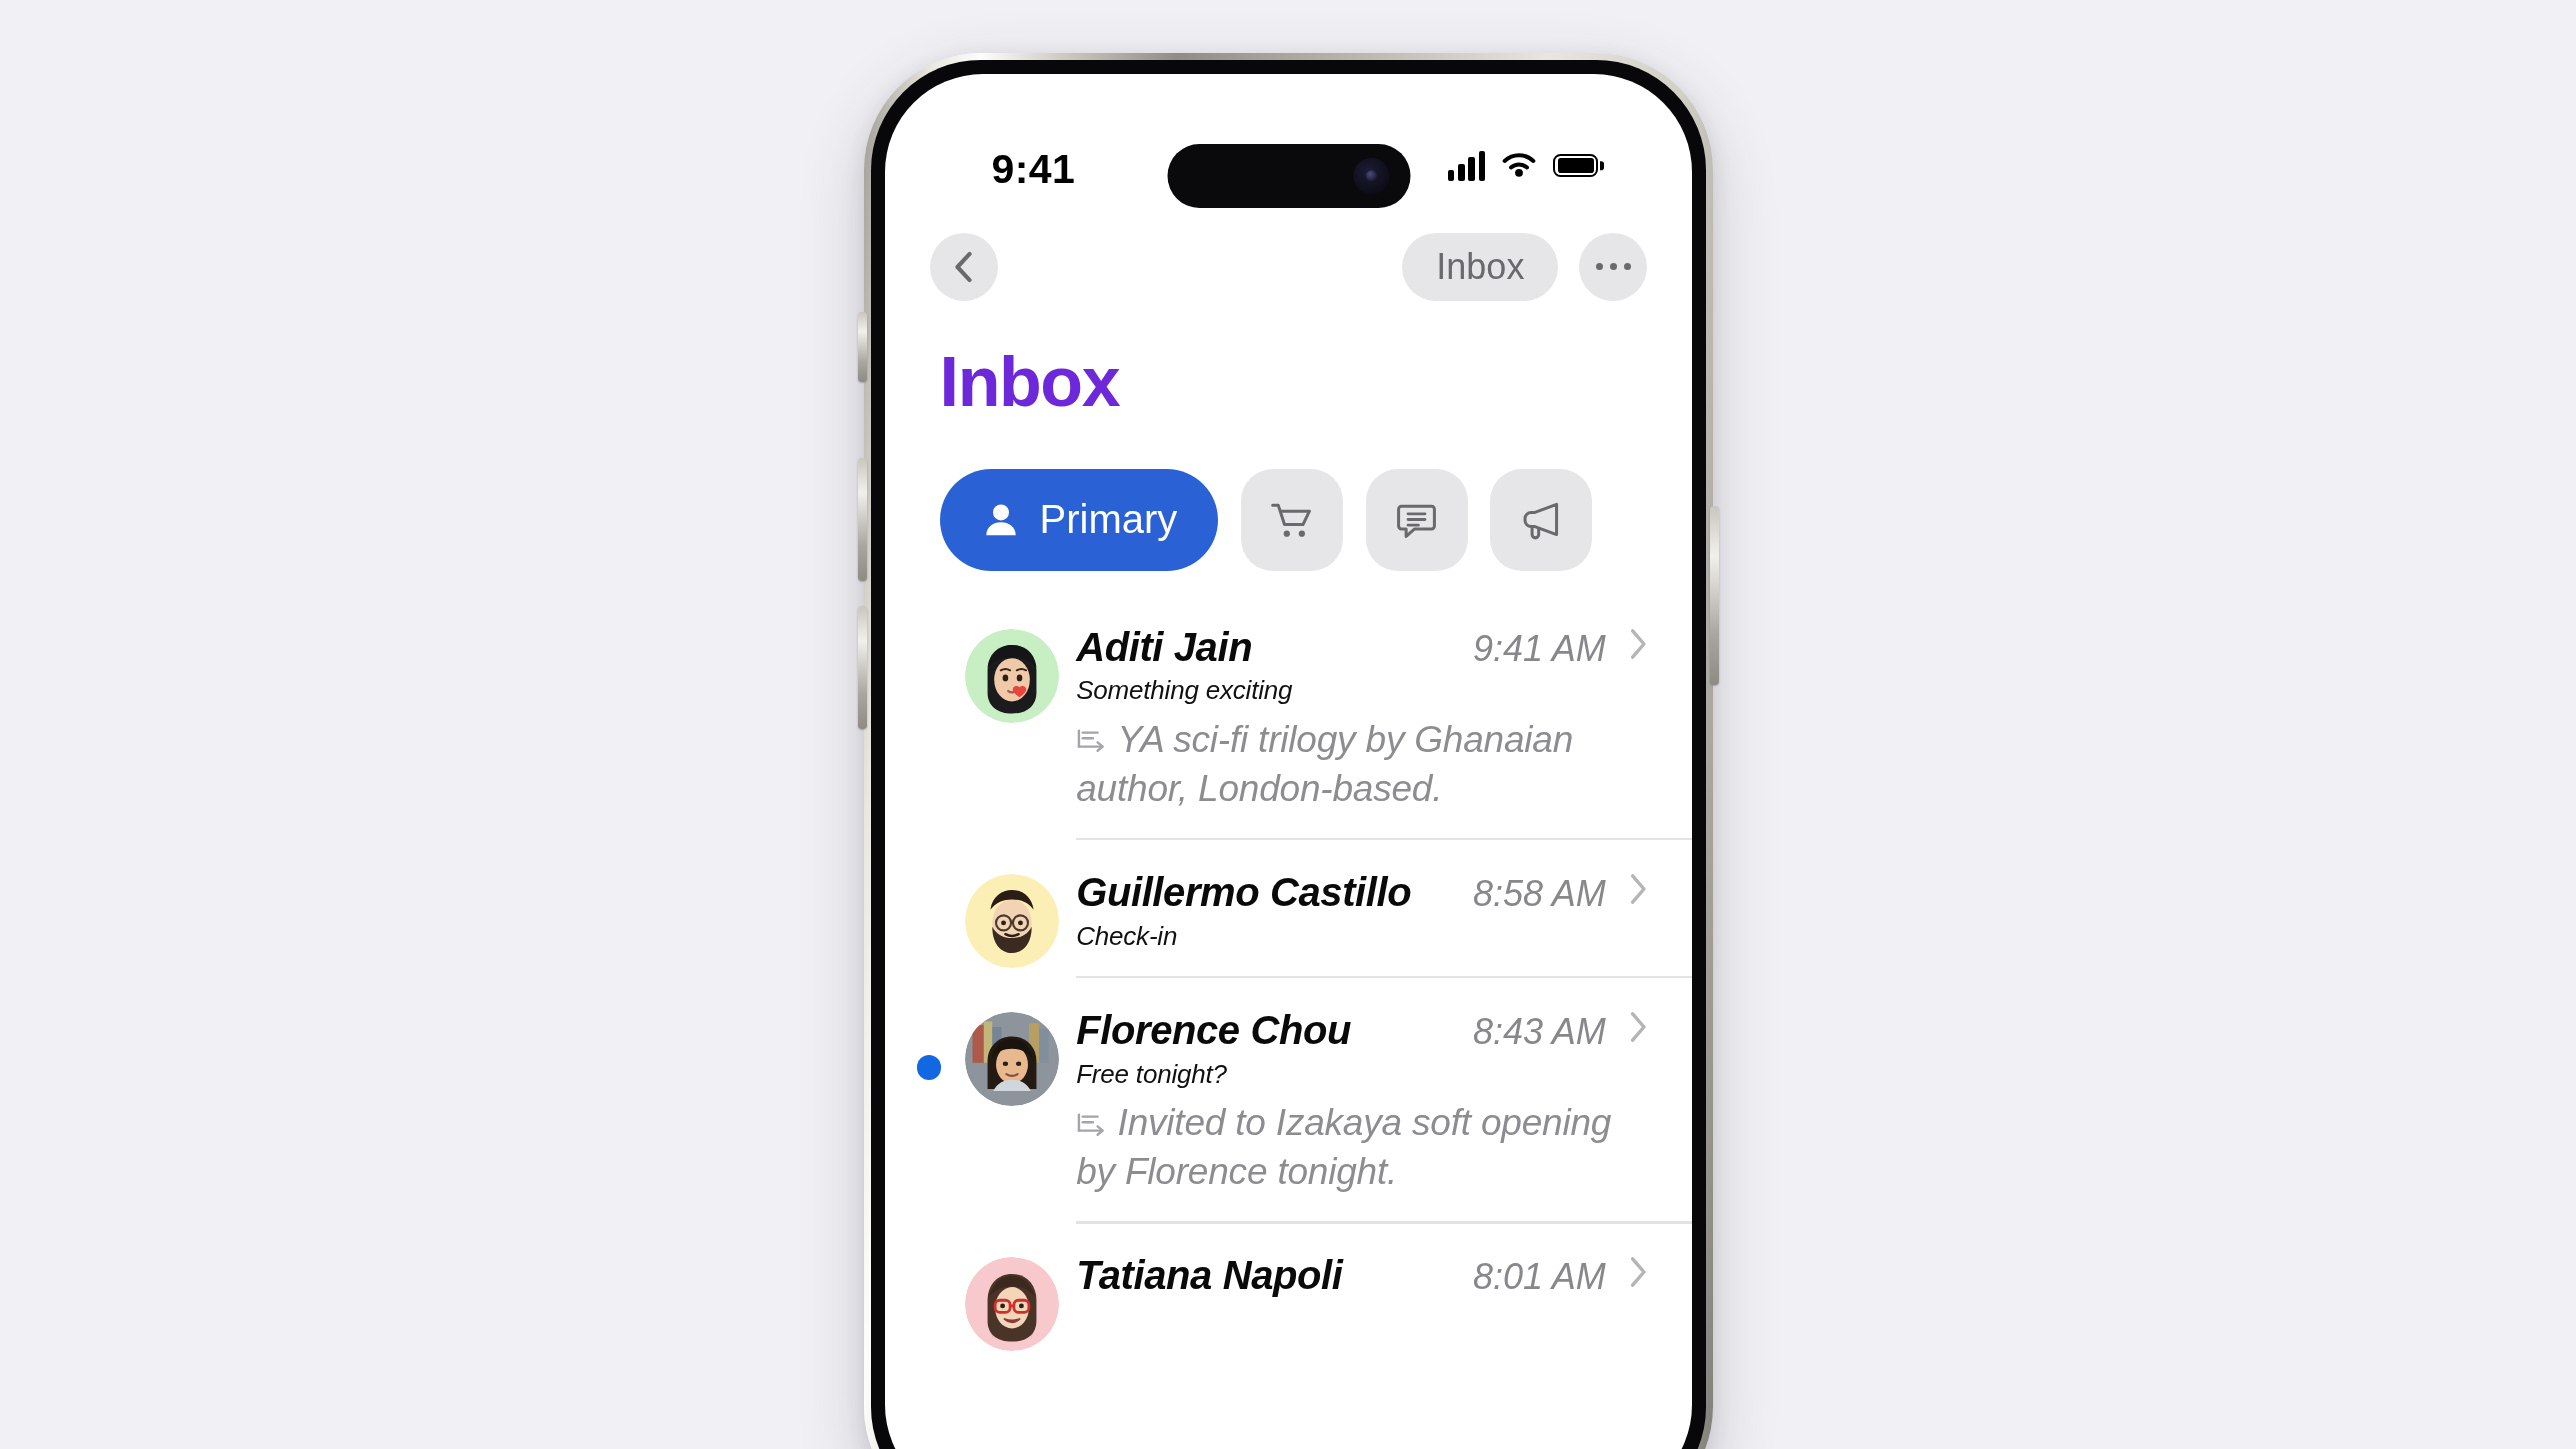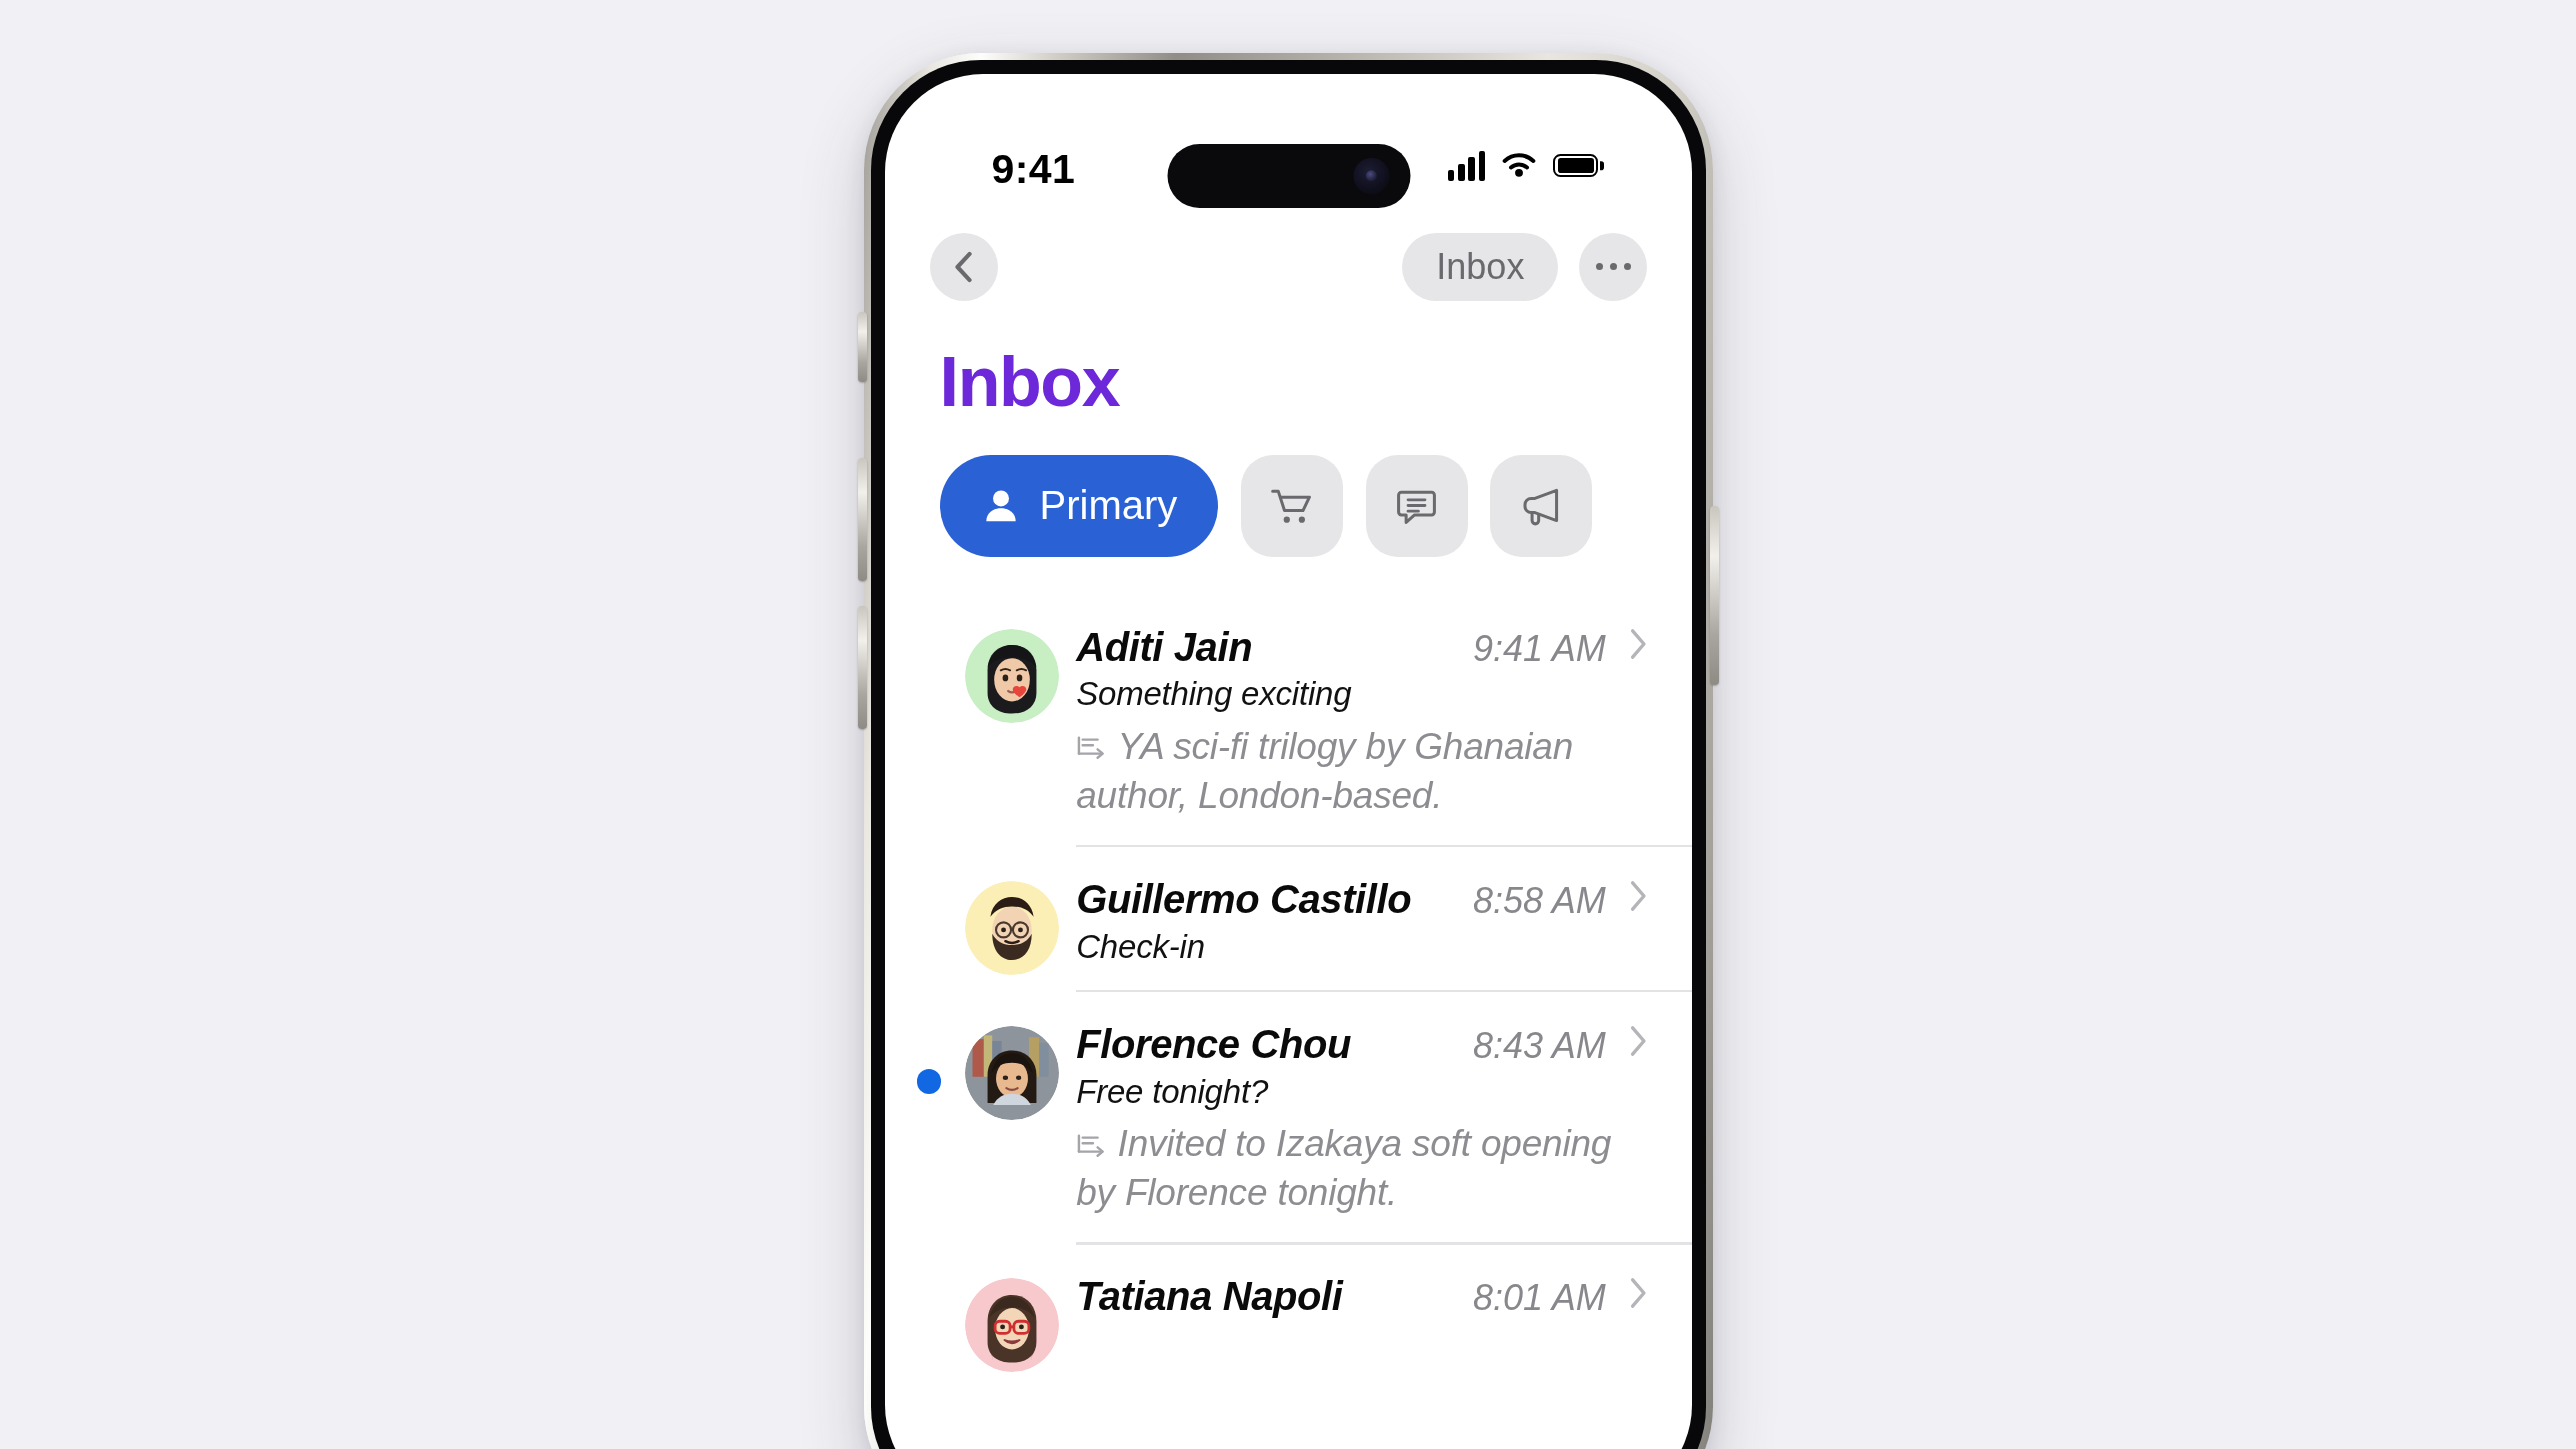--- a/index.html
+++ b/index.html
@@ -112,21 +112,21 @@
   .dots i { width:7.5px; height:7.5px; border-radius:50%; background:#6A6A6E; display:block; }
 
   
   #title {
     position:absolute; left:55px; top:268px;
     font-size:70px; font-weight:700; color:#6d28d9; letter-spacing:-1.4px;
   }
 
   
   #filters {
-    position:absolute; left:55px; top:381px;
+    position:absolute; left:55px; top:395px;
     display:flex; align-items:center; gap:22.6px;justify-content:center;
   }
   .pill-primary {
     height:102px; padding:0 41px; border-radius:51px;
     background:#2A62D6; color:#fff;
     display:flex; align-items:center; gap:19px;
     font-size:40px; cursor:pointer;
   }
   .pill-icon {
     width:102px; height:102px; border-radius:32px;
@@ -145,21 +145,21 @@
   .avatar-col { width:111px; flex:none; padding-top:36px; }
   .avatar { width:94px; height:94px; border-radius:50%; overflow:hidden; position:relative; }
   .body-col { flex:1; padding-right:43px; padding-top:32px; padding-bottom:24.5px;
               position:relative;font-style:italic; }
   .divider { position:absolute; left:0; top:0; right:-43px; height:2.4px; background:#E3E3E6; }
   .row:first-child .divider { display:none; }
   .row-top { display:flex; align-items:baseline; }
   .sender { font-size:40px; font-weight:700; color:#0a0a0a; letter-spacing:-0.4px; }
   .time { margin-left:auto; font-size:36px; color:#87878C; white-space:nowrap; }
   .chev { margin-left:21px; flex:none; }
-  .subject { font-size:33px; color:#111; margin-top:5.7px; letter-spacing:-0.2px; }
+  .subject { font-size:26px; color:#111; margin-top:5.7px; letter-spacing:-0.2px; }
   .summary {
     font-size:37px; color:#8C8C91; margin-top:9.4px; line-height:1.32;
     letter-spacing:-0.2px;
   }
   .summary .sic { display:inline-block; vertical-align:-3.8px; margin-right:9.4px; }
 </style>
 </head>
 <body>
 
 <div id="stage">

